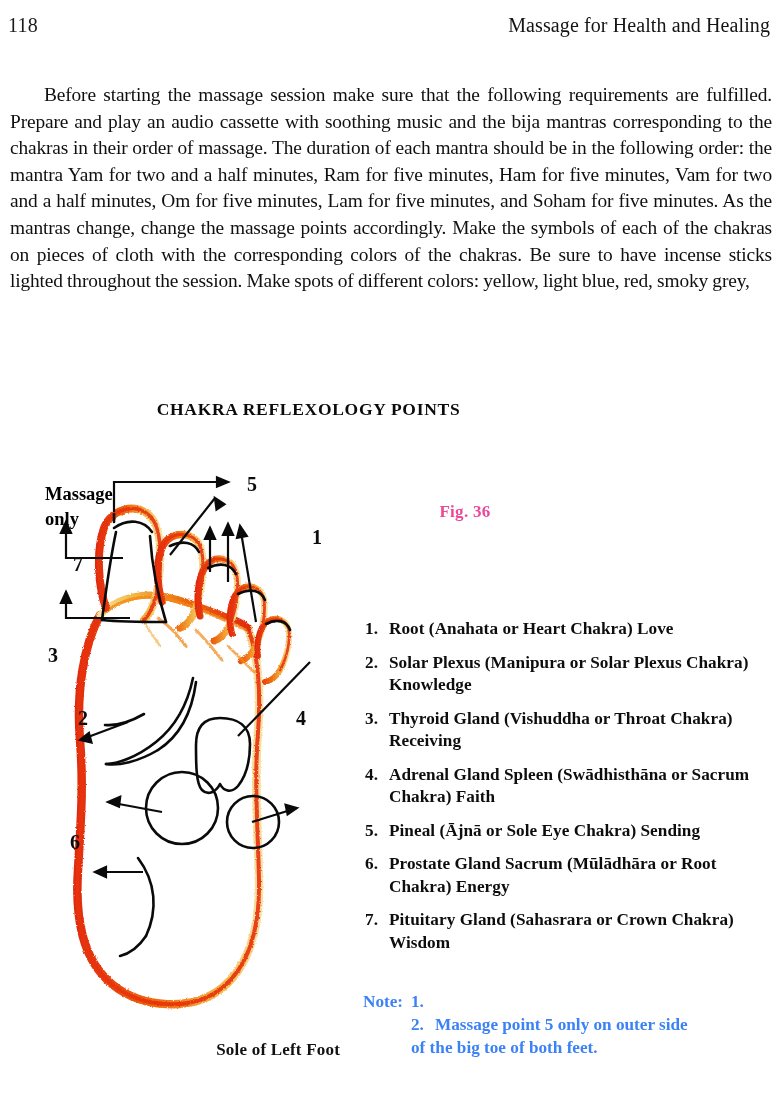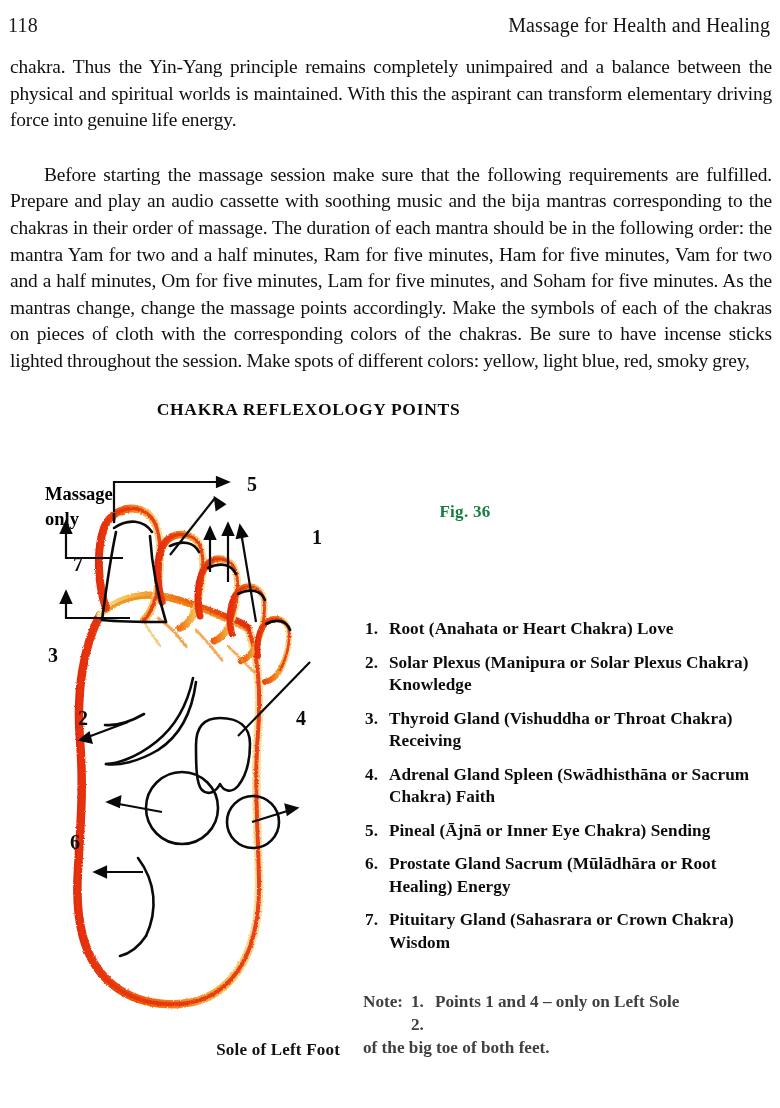--- a/index.html
+++ b/index.html
@@ -137,21 +137,21 @@
   }
   .fig-number {
     position: absolute;
     left: 0;
     top: 62px;
     width: 200px;
     text-align: center;
     font-size: 17px;
     font-weight: bold;
     letter-spacing: 0.3px;
-    color: #15803d;
+    color: #ec4899;
   }
   .legend-list {
     position: absolute;
     left: 0;
     top: 178px;
     width: 408px;
   }
   .legend-item {
     display: flex;
     margin-bottom: 11px;
@@ -170,49 +170,49 @@
     flex: 1 1 auto;
   }
   .note-block {
     position: absolute;
     left: -2px;
     top: 550px;
     width: 400px;
     font-size: 17.2px;
     line-height: 23px;
     font-weight: bold;
-    color: #404040;
+    color: #3b82f6;
   }
   .note-row {
     display: flex;
   }
   .note-label {
     flex: 0 0 48px;
     width: 48px;
   }
   .note-num {
     flex: 0 0 24px;
     width: 24px;
   }
   .note-body {
     flex: 1 1 auto;
   }
   .note-cont {
+    margin-left: 48px;
   }
 </style>
 </head>
 <body>
 
 <div class="running-head">
   <div class="folio">118</div>
   <div class="head-title">Massage for Health and Healing</div>
 </div>
 
 <div class="body-copy">
-  <p class="para">chakra. Thus the  Yin-Yang principle remains completely unimpaired and a balance between the physical and spiritual worlds is maintained. With this the aspirant can transform elementary driving force into genuine life energy.</p>
   <p class="para indent">Before starting the massage session make sure that the following requirements are fulfilled. Prepare and play an audio cassette with soothing music and the bija mantras corresponding to the chakras in their order of massage. The duration of each mantra should be in the following order: the mantra Yam for two and a half minutes, Ram for five minutes, Ham for five minutes, Vam for two and a half minutes, Om for five minutes, Lam for five minutes, and Soham for five minutes. As the mantras change, change the massage  points accordingly. Make the symbols of each of the chakras on pieces of cloth with the corresponding colors of the chakras. Be sure to have incense sticks lighted throughout the session. Make spots of different colors: yellow, light blue, red, smoky grey,</p>
 </div>
 
 <div class="figure-heading">CHAKRA REFLEXOLOGY POINTS</div>
 
 <div class="figure-area">
 
   <div class="foot-panel">
 
     <svg class="foot-svg" width="350" height="600" viewBox="0 0 350 600">
@@ -431,38 +431,38 @@
       <div class="legend-item">
         <span class="legend-num">3.</span>
         <span class="legend-text">Thyroid Gland (Vishuddha or Throat Chakra) Receiving</span>
       </div>
       <div class="legend-item">
         <span class="legend-num">4.</span>
         <span class="legend-text">Adrenal Gland Spleen (Swādhisthāna or Sacrum Chakra) Faith</span>
       </div>
       <div class="legend-item">
         <span class="legend-num">5.</span>
-        <span class="legend-text">Pineal (Ājnā or Inner Eye Chakra) Sending</span>
+        <span class="legend-text">Pineal (Ājnā or Sole Eye Chakra) Sending</span>
       </div>
       <div class="legend-item">
         <span class="legend-num">6.</span>
-        <span class="legend-text">Prostate Gland Sacrum (Mūlādhāra or Root Healing) Energy</span>
+        <span class="legend-text">Prostate Gland Sacrum (Mūlādhāra or Root Chakra) Energy</span>
       </div>
       <div class="legend-item">
         <span class="legend-num">7.</span>
         <span class="legend-text">Pituitary Gland (Sahasrara or Crown Chakra) Wisdom</span>
       </div>
     </div>
 
     <div class="note-block">
       <div class="note-row">
         <span class="note-label">Note:</span>
         <span class="note-num">1.</span>
-        <span class="note-body">Points 1 and 4 – only on Left Sole</span>
       </div>
       <div class="note-row">
         <span class="note-label"></span>
         <span class="note-num">2.</span>
+        <span class="note-body">Massage point 5 only on outer side</span>
       </div>
       <div class="note-cont">of the big toe of both feet.</div>
     </div>
   </div>
 </div>
 
 </body></html>

